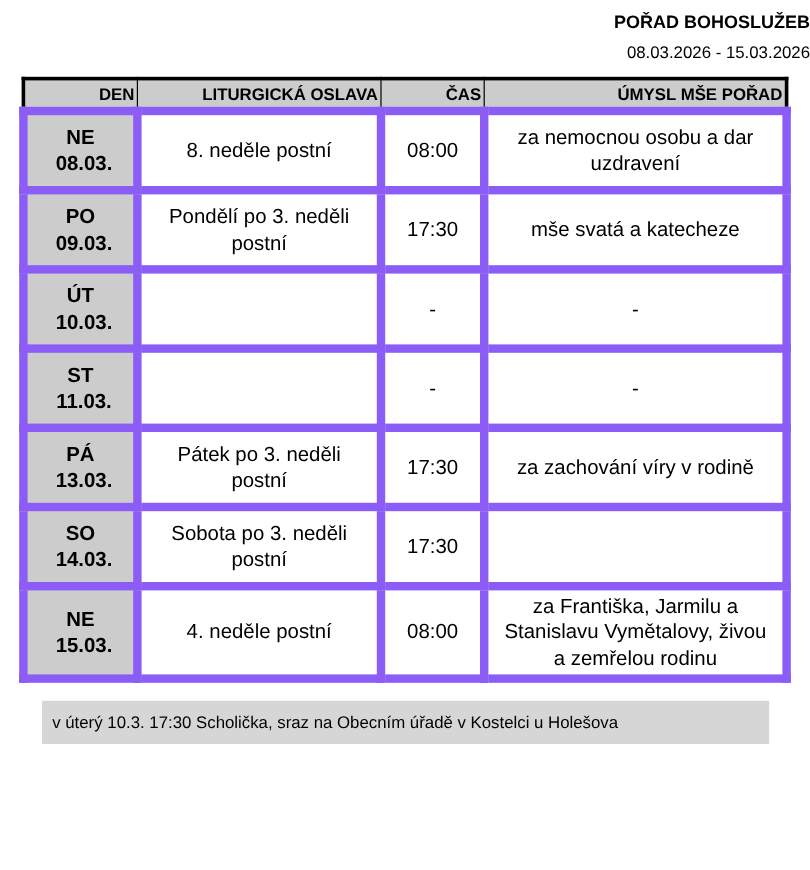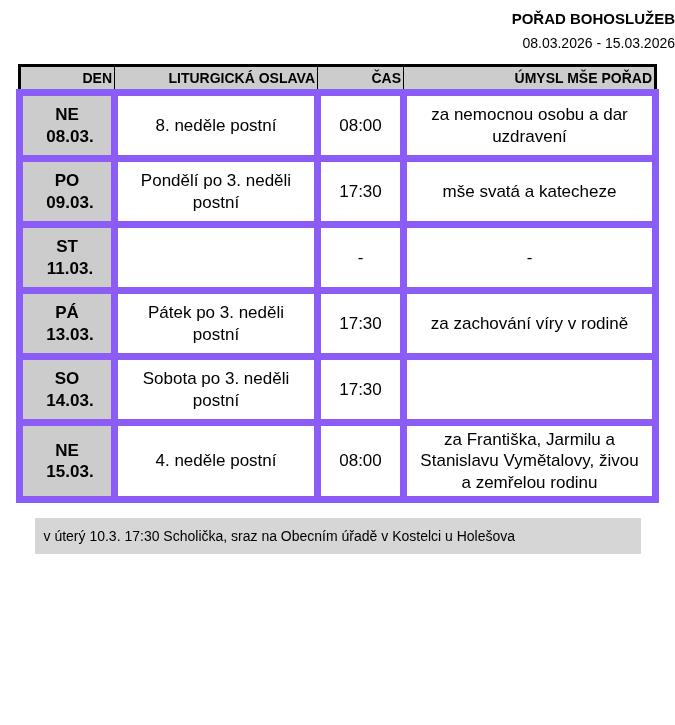--- a/index.html
+++ b/index.html
@@ -118,20 +118,29 @@
         <td class="den">
           <span class="abbr">PO</span>
           <span class="ddate">09.03.</span>
         </td>
         <td>Pondělí po 3. neděli postní</td>
         <td>17:30</td>
         <td>mše svatá a katecheze</td>
       </tr>
       <tr>
         <td class="den">
+          <span class="abbr">ÚT</span>
+          <span class="ddate">10.03.</span>
+        </td>
+        <td></td>
+        <td>-</td>
+        <td>-</td>
+      </tr>
+      <tr>
+        <td class="den">
           <span class="abbr">ST</span>
           <span class="ddate">11.03.</span>
         </td>
         <td></td>
         <td>-</td>
         <td>-</td>
       </tr>
       <tr>
         <td class="den">
           <span class="abbr">PÁ</span>

